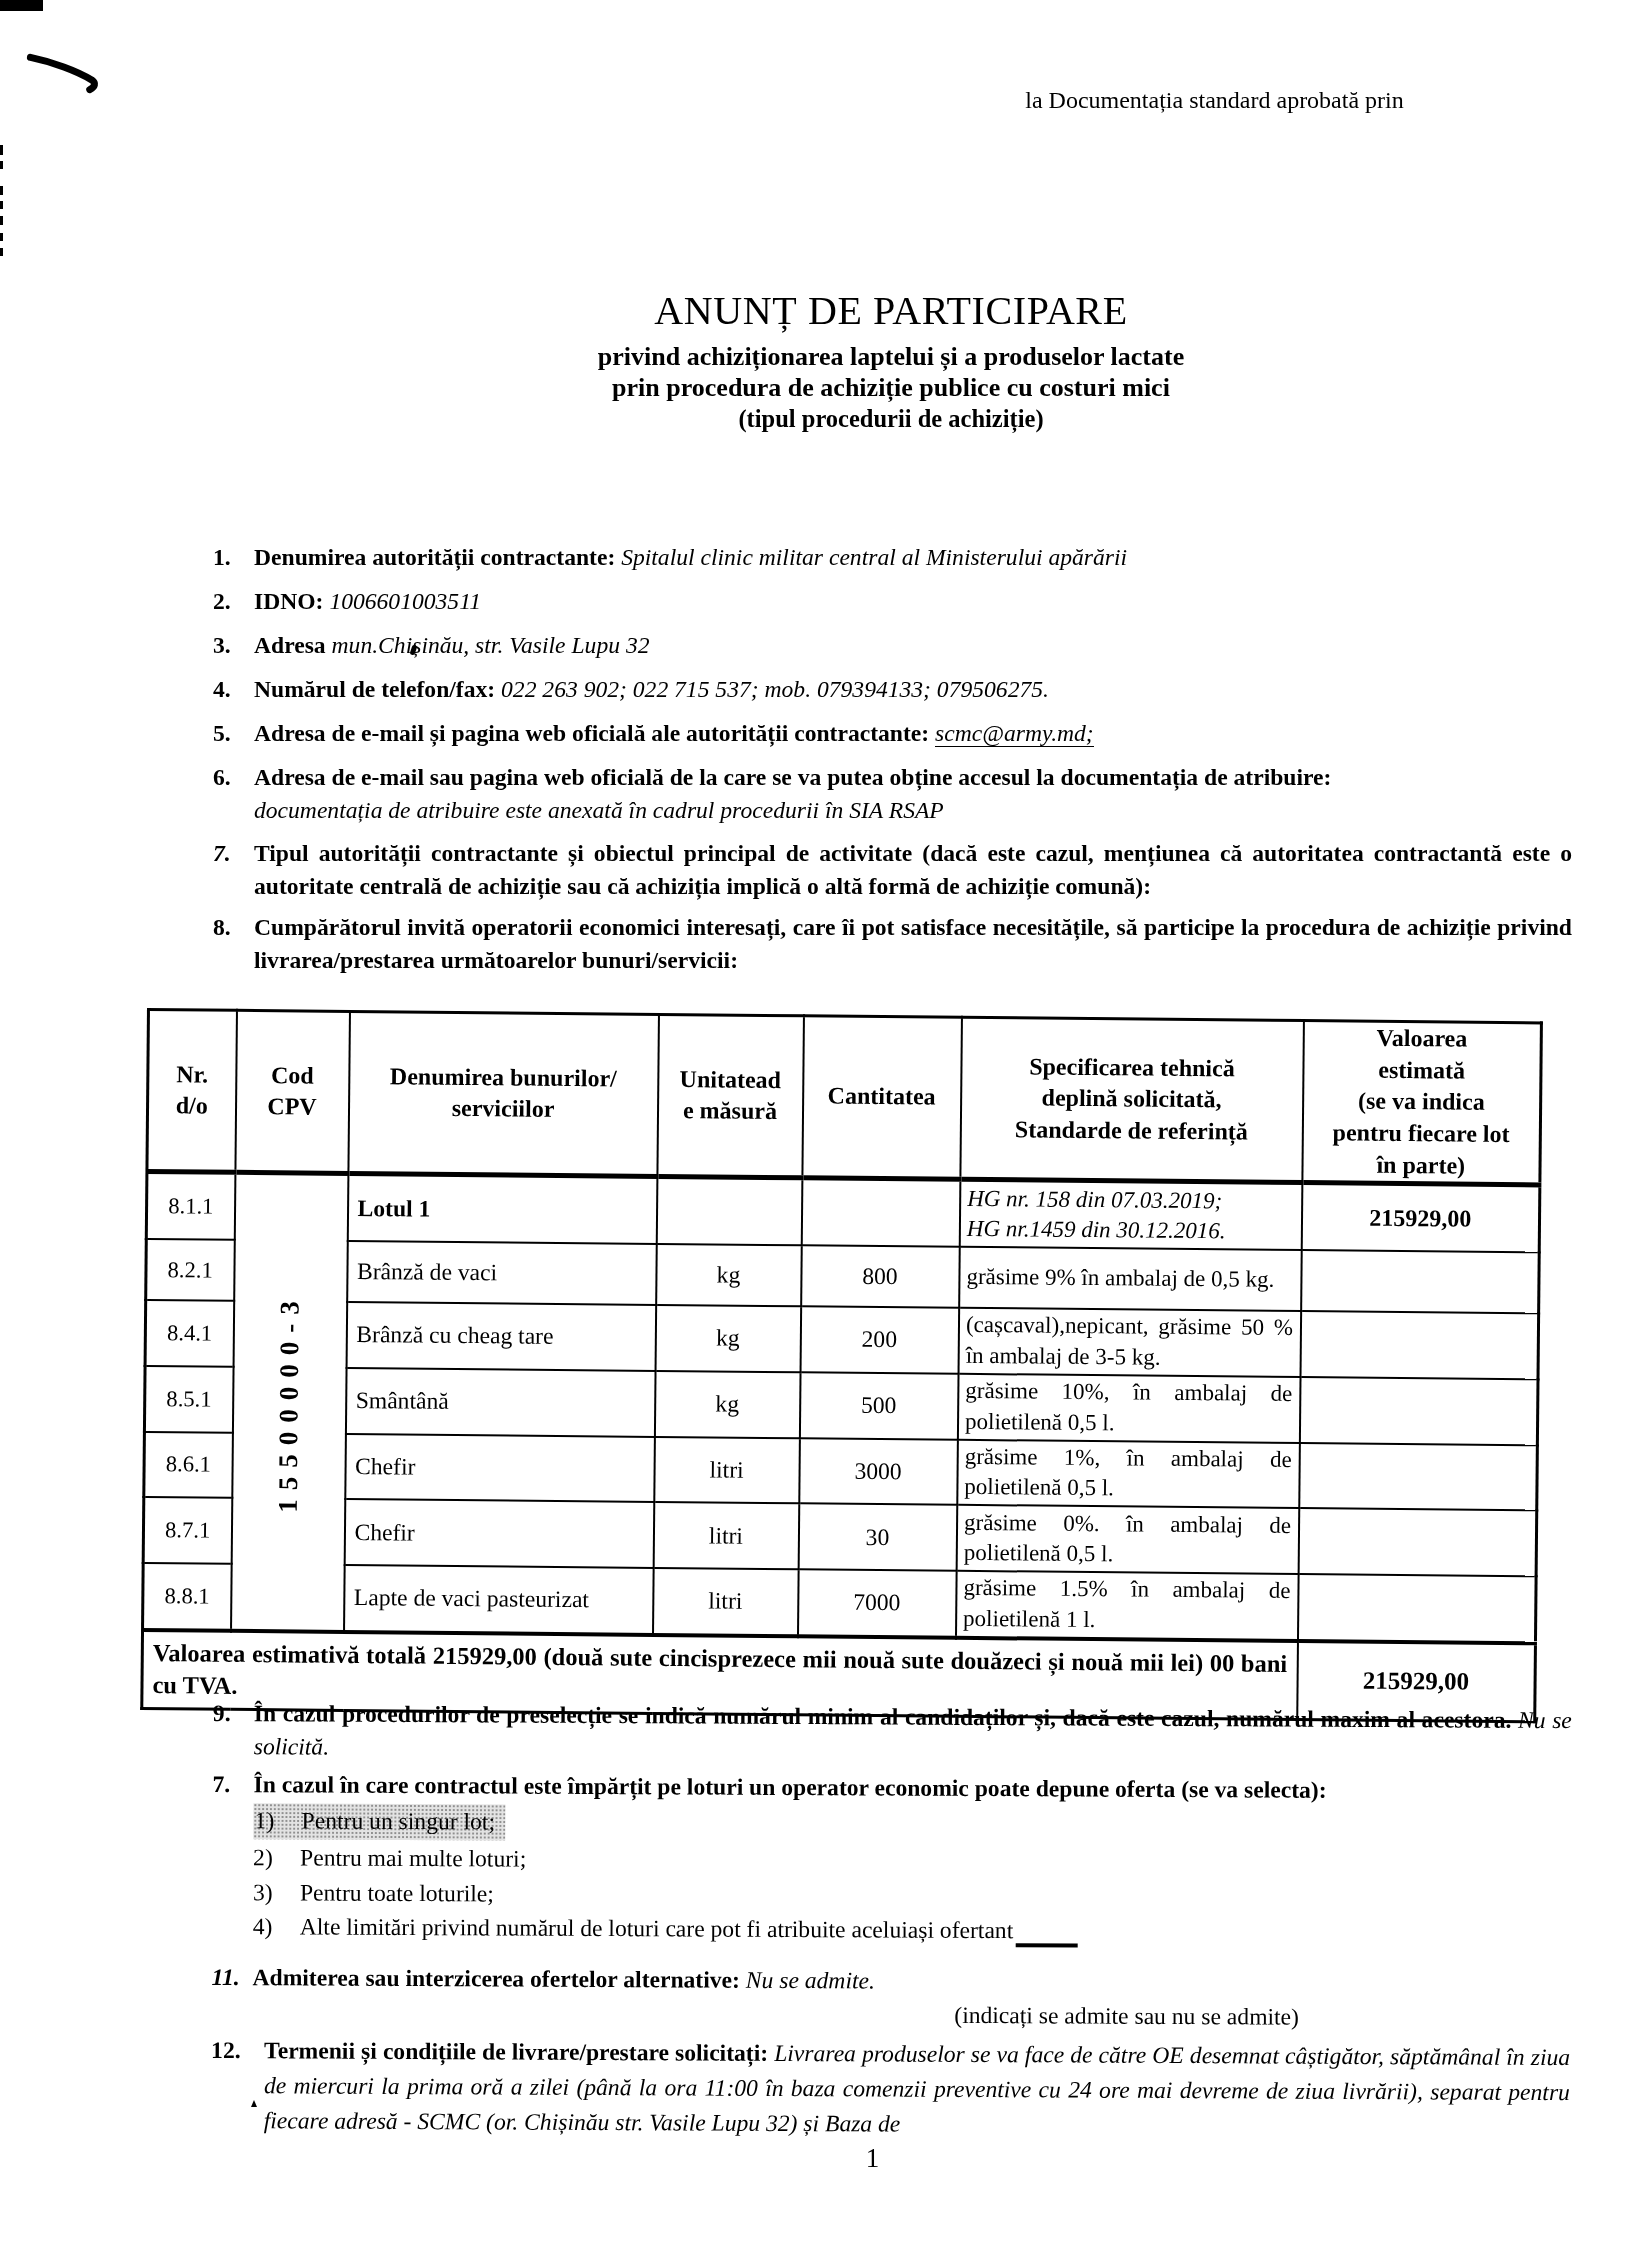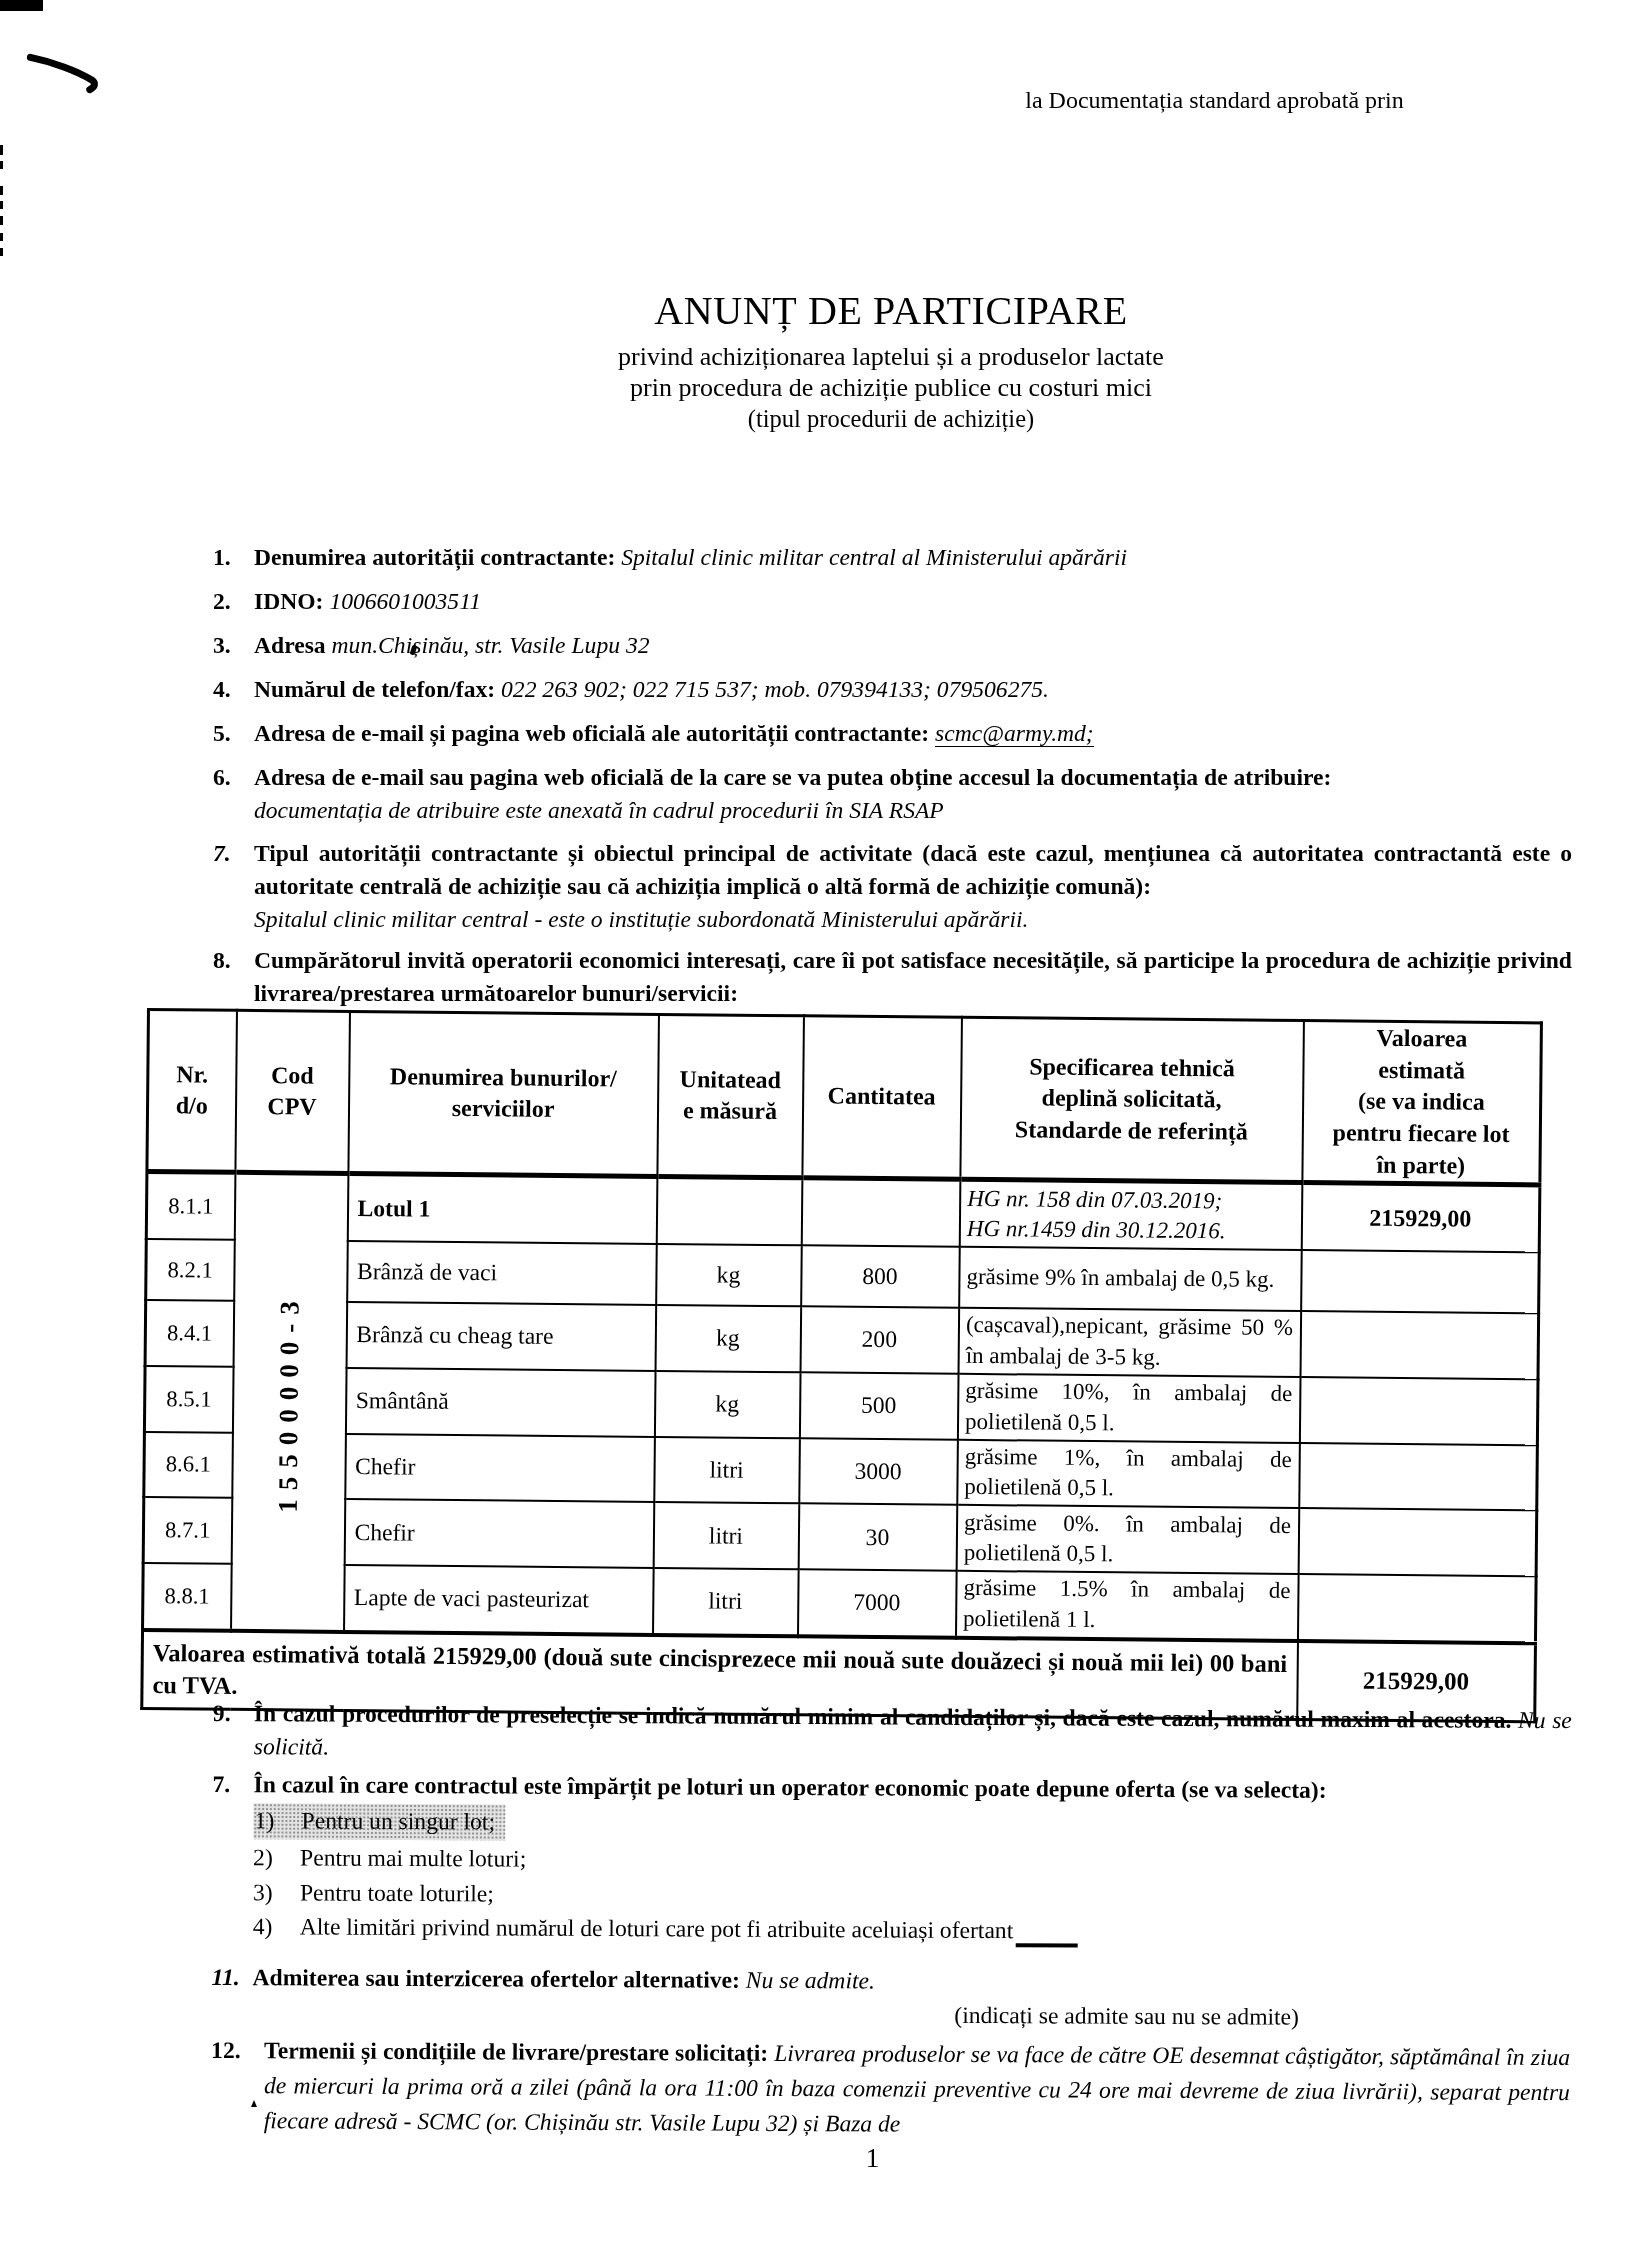--- a/index.html
+++ b/index.html
@@ -14,21 +14,21 @@
   .top-edge-line{top:0;left:1018;width:1532;height:5;background:#000;transform:rotate(0.18deg);transform-origin:0 0;}
   .blob{top:0;left:2484;width:43px;height:11px;background:#000;}
   .edge-dash{left:0;width:3.2px;background:#000;}
   .pen-stroke{top:49px;left:24.5px;width:87px;height:49px;}
   .dot-comma{top:645px;left:411px;width:4.5px;height:9.7px;background:#000;border-radius:2.6px;transform:rotate(18deg);}
   .dot-tri{top:2100px;left:251px;width:0;height:0;border-left:3.9px solid transparent;border-right:3.9px solid transparent;border-bottom:7px solid #000;}
   
   .annex{top:83px;left:853px;width:723px;text-align:center;font-size:24px;line-height:1.42;}
   
   .title{top:287px;left:213px;width:1356px;text-align:center;font-size:40px;font-weight:normal;margin:0;letter-spacing:0.6px;}
-  .subtitle{top:341px;left:213px;width:1356px;text-align:center;font-weight:normal;}
+  .subtitle{top:341px;left:213px;width:1356px;text-align:center;font-weight:bold;}
   .subtitle .s-big{font-size:26px;line-height:31px;}
   .subtitle .s-small{font-size:24.5px;line-height:31px;}
   
   .items-a{top:541px;left:213px;width:1359px;}
   .item{display:flex;font-size:23.6px;line-height:1.40;}
   .item .no{flex:0 0 41px;font-weight:bold;}
   .item .no.it{font-style:italic;}
   .item .body{flex:1;text-align:justify;}
   .item .body b{font-weight:bold;}
   .mb17{margin-bottom:11px;} .mb15{margin-bottom:9.7px;} .mb13{margin-bottom:8.4px;}
@@ -117,21 +117,21 @@
   <div class="item mb17">
     <span class="no">5.</span>
     <span class="body"><b>Adresa de e-mail și pagina web oficială ale autorității contractante:</b> <i class="u">scmc@army.md;</i></span>
   </div>
   <div class="item mb15">
     <span class="no">6.</span>
     <span class="body"><b>Adresa de e-mail sau pagina web oficială de la care se va putea obține accesul la documentația de atribuire:</b><br><i>documentația de atribuire este anexată în cadrul procedurii în SIA RSAP</i></span>
   </div>
   <div class="item mb13">
     <span class="no it">7.</span>
-    <span class="body"><b>Tipul autorității contractante și obiectul principal de activitate (dacă este cazul, mențiunea că autoritatea contractantă este o autoritate centrală de achiziție sau că achiziția implică o altă formă de achiziție comună):</b><br><i>Spitalul clinic militar central - este o instituție subordonată Ministerului apărării.</i></span>
+    <span class="body"><b>Tipul autorității contractante și obiectul principal de activitate (dacă este cazul, mențiunea că autoritatea contractantă este o autoritate centrală de achiziție sau că achiziția implică o altă formă de achiziție comună):</b><br></span>
   </div>
   <div class="item">
     <span class="no">8.</span>
     <span class="body"><b>Cumpărătorul invită operatorii economici interesați, care îi pot satisface necesitățile, să participe la procedura de achiziție privind livrarea/prestarea următoarelor bunuri/servicii:</b></span>
   </div>
 </div>
 
 <div class="abs table-wrap">
 <table class="t">
   <colgroup>

